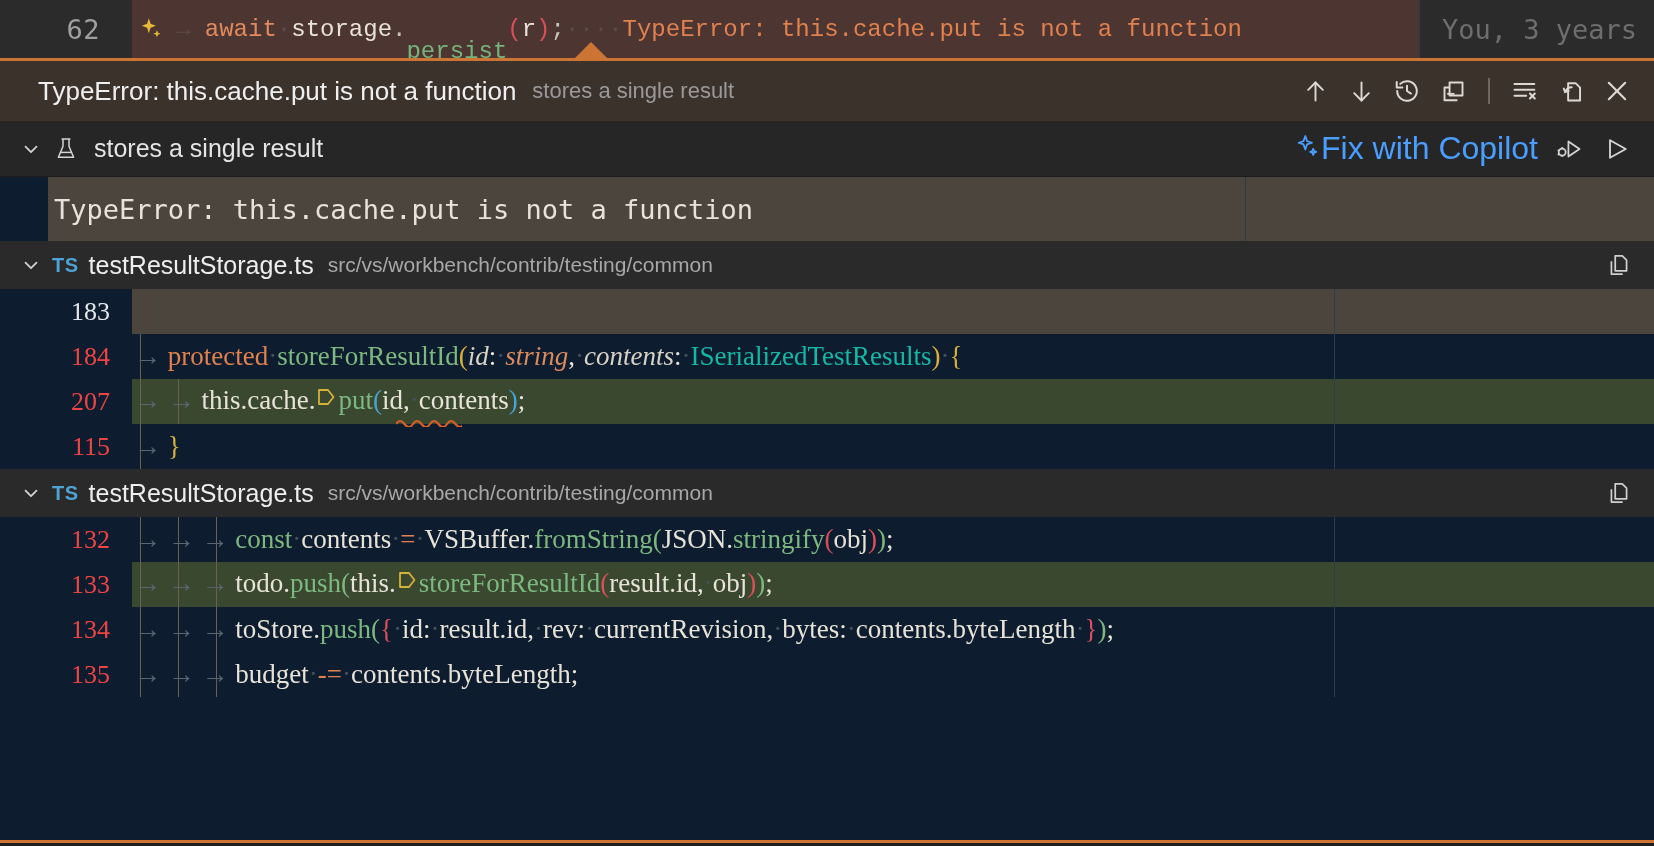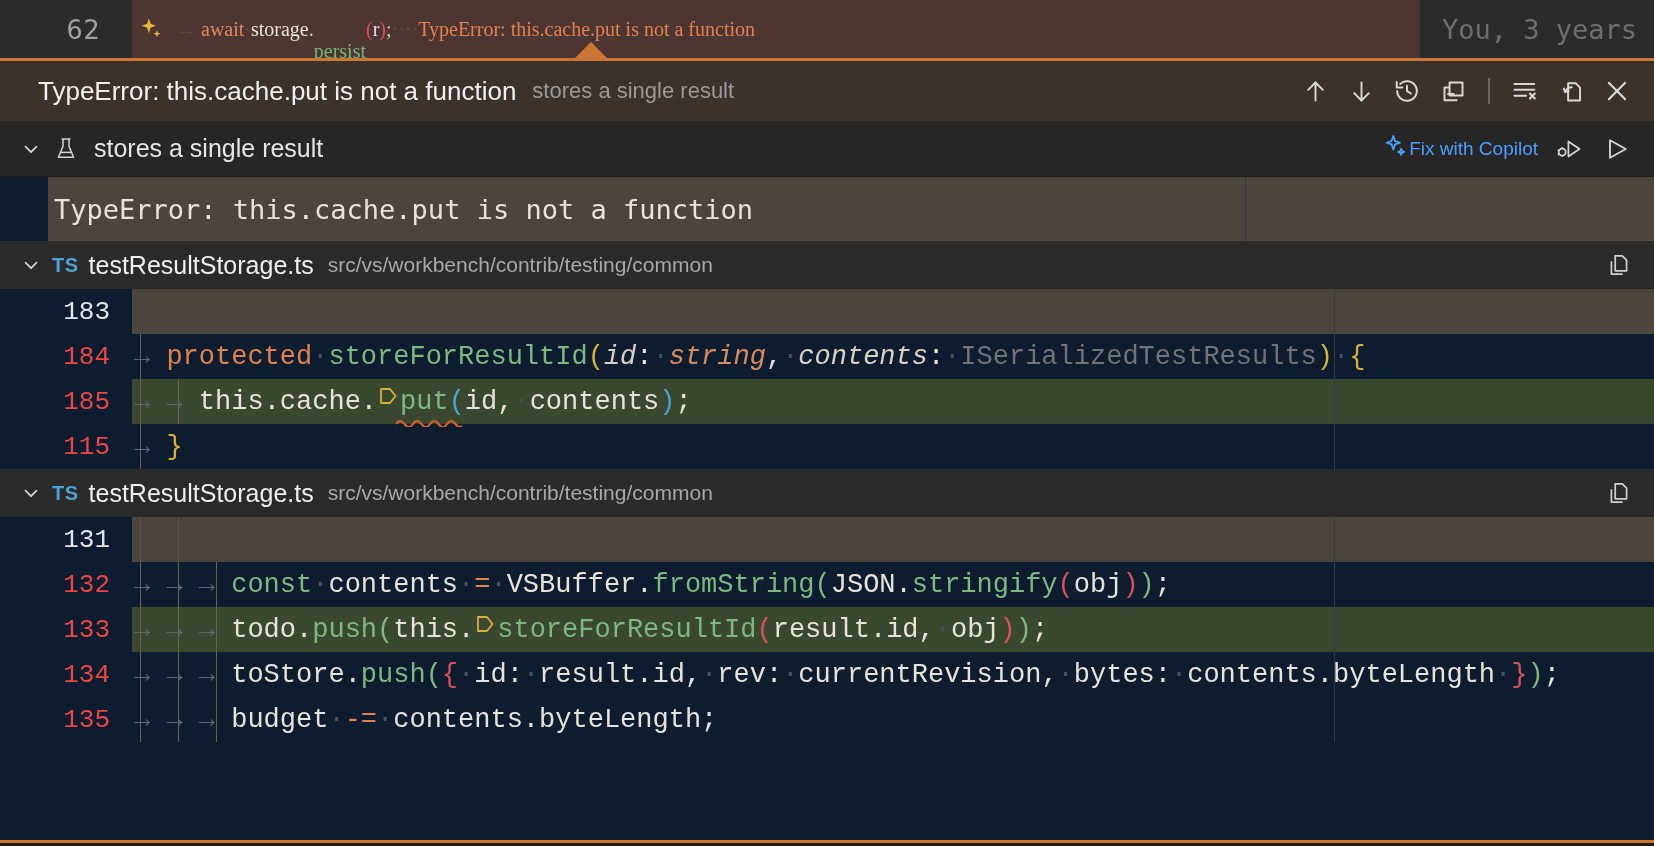--- a/index.html
+++ b/index.html
@@ -21,21 +21,21 @@
     justify-content: flex-end; padding-right: 32px;
     font-family: "DejaVu Sans Mono", monospace; font-size: 27px;
     color: #a0a0a0; letter-spacing: .5px;
   }
   .es-sparkcol {
     width: 38px; flex: 0 0 38px; display: flex; align-items: center;
     justify-content: center; background: #4d3531;
   }
   .es-code {
     flex: 1 1 auto; background: #4d3531; display: flex; align-items: center;
-    font-family: Liberation Serif, serif; font-size: 20px;
+    font-family: Liberation Mono, monospace; font-size: 24px;
     white-space: pre; padding-left: 6px; overflow: hidden;
     position: relative;
   }
   .es-blame {
     width: 236px; flex: 0 0 236px; background: #2b2b2b;
     display: flex; align-items: center; padding-left: 22px;
     font-family: "DejaVu Sans Mono", monospace; font-size: 27px;
     color: #6e6e6e; white-space: nowrap; overflow: hidden;
     border-left: 2px solid #3a3a3a;
   }
@@ -85,21 +85,21 @@
     height: 56px; flex: 0 0 56px; background: #262626;
     display: flex; align-items: center; padding-left: 14px;
     border-bottom: 1px solid #1c1c1c;
   }
   .chev { width: 34px; display: flex; align-items: center; justify-content: center; cursor: pointer; }
   .beaker { width: 36px; display: flex; align-items: center; justify-content: center; }
   .test-name { font-size: 25px; color: #e4e4e4; margin-left: 10px; white-space: nowrap; }
   .tr-spacer { flex: 1 1 auto; }
   .copilot-btn {
     display: flex; align-items: center; cursor: pointer;
-    padding: 0 10px; color: #4a9eff; font-size: 19px; white-space: nowrap; justify-content: flex-end;
+    padding: 0 10px; color: #4a9eff; font-size: 32px; white-space: nowrap; justify-content: flex-end;
   }
   .run-btns { display: flex; align-items: center; gap: 6px; padding-right: 16px; }
 
   
   .msg-pane {
     position: relative; height: 64px; flex: 0 0 64px; background: #0d1c2e;
     display: flex; align-items: center; overflow: hidden;
   }
   .msg-hl {
     position: absolute; left: 48px; top: 0; right: 0; bottom: 0;
@@ -123,21 +123,21 @@
   }
   .file-name { font-size: 25px; color: #eeeeee; white-space: nowrap; }
   .file-path { font-size: 21px; color: #a8a8a8; margin-left: 14px; white-space: nowrap; }
   .fh-spacer { flex: 1 1 auto; }
   .fh-copy { padding-right: 22px; display: flex; align-items: center; cursor: pointer; }
 
   
   .code-block { background: #0d1c2e; position: relative; overflow: hidden; }
   .code-line {
     height: 45px; display: flex; align-items: center; position: relative;
-    font-family: Liberation Mono, monospace; font-size: 27px;
+    font-family: Liberation Serif, serif; font-size: 27px;
     white-space: pre;
   }
   .ln {
     width: 132px; flex: 0 0 132px; text-align: right; padding-right: 22px;
     color: #ef4444; font-size: 26px;
   }
   .ln.cur { color: #e2e6ea; }
   .lc {
     flex: 1 1 auto; position: relative; height: 100%;
     display: flex; align-items: center; padding-left: 2px;
@@ -146,21 +146,21 @@
   .hl-green { position: absolute; left: 0; top: 0; right: 0; bottom: 0; background: #39482f; }
   .code-txt { position: relative; z-index: 2; }
   .ruler { position: absolute; top: 0; bottom: 0; width: 1px; background: #2c3d50; z-index: 4; }
   .indent-guide { position: absolute; top: 0; bottom: 0; width: 1px; background: #6a6250; z-index: 3; }
 
   .ws-arrow { color: #5a6472; }
   .ws-mid { color: #46505d; }
   .t-kw   { color: #e0814f; }
   .t-kw2  { color: #7fb87f; }
   .t-fnm  { color: #7cb87f; }
-  .t-typ  { color: #737373; }
+  .t-typ  { color: #14b8a6; }
   .t-itl  { color: #d98a5e; font-style: italic; }
   .t-itl2 { color: #d8d2c6; font-style: italic; }
   .t-pln  { color: #e8e3d8; }
   .t-bra  { color: #d7b13a; }
   .t-par1 { color: #4aa3d6; }
   .t-par2 { color: #d94f5c; }
   .t-par3 { color: #7fb87f; }
   .t-op   { color: #e0814f; }
   .t-pink { color: #d94f5c; }
 
@@ -336,21 +336,21 @@
 
       <div class="code-line">
         <div class="ln">184</div>
         <div class="lc">
           <div class="indent-guide" style="left:8px"></div>
           <span class="code-txt"><span class="ws-arrow">→</span><span class="ws-mid">&nbsp;</span><span class="t-kw">protected</span><span class="ws-mid">·</span><span class="t-fnm">storeForResultId</span><span class="t-bra">(</span><span class="t-itl2">id</span><span class="t-pln">:</span><span class="ws-mid">·</span><span class="t-itl">string</span><span class="t-pln">,</span><span class="ws-mid">·</span><span class="t-itl2">contents</span><span class="t-pln">:</span><span class="ws-mid">·</span><span class="t-typ">ISerializedTestResults</span><span class="t-bra">)</span><span class="ws-mid">·</span><span class="t-bra">{</span></span>
         </div>
       </div>
 
       <div class="code-line">
-        <div class="ln">185</div>
+        <div class="ln">207</div>
         <div class="lc">
           <div class="hl-green"></div>
           <div class="indent-guide" style="left:8px; z-index:3"></div>
           <div class="indent-guide" style="left:46px; z-index:3"></div>
           <span class="code-txt"><span class="ws-arrow">→</span><span class="ws-mid">&nbsp;</span><span class="ws-arrow">→</span><span class="ws-mid">&nbsp;</span><span class="t-pln">this</span><span class="t-pln">.</span><span class="t-pln">cache</span><span class="t-pln">.</span><span class="inlay"><svg width="20" height="24" viewBox="0 0 20 24" fill="none" stroke="#d7b13a" stroke-width="1.8" stroke-linejoin="round">
                   <path d="M3 5 H12 L17.5 12 L12 19 H3 Z"></path>
                 </svg></span><span class="t-fnm">put</span><span class="t-par1">(</span><span class="t-pln">id</span><span class="t-pln">,</span><span class="ws-mid">·</span><span class="t-pln">contents</span><span class="t-par1">)</span><span class="t-pln">;</span></span>
           <svg class="squiggle" style="left:264px; bottom:-3px; width:66px; height:10px" viewBox="0 0 66 10" preserveAspectRatio="none">
             <path d="M0 7 Q4 1 8.5 7 T17 7 T25.5 7 T34 7 T42.5 7 T51 7 T59.5 7 T68 7" fill="none" stroke="#d4602a" stroke-width="2.2"></path>
           </svg>
@@ -381,28 +381,20 @@
         <svg width="26" height="26" viewBox="0 0 24 24" fill="none" stroke="#cfcfcf" stroke-width="1.6" stroke-linejoin="round">
           <path d="M8.5 3.6 H15 L19 7.6 V17.4 H8.5 Z"></path>
           <path d="M15.4 20.4 H5 V8.6"></path>
         </svg>
       </div>
     </div>
 
     <div class="code-block">
       <div class="ruler" style="left:1334px"></div>
 
-      <div class="code-line">
-        <div class="ln cur">131</div>
-        <div class="lc">
-          <div class="hl-blank"></div>
-          <div class="indent-guide" style="left:8px; z-index:4; background:#5d5748"></div>
-          <div class="indent-guide" style="left:46px; z-index:4; background:#5d5748"></div>
-        </div>
-      </div>
 
       <div class="code-line">
         <div class="ln">132</div>
         <div class="lc">
           <div class="indent-guide" style="left:8px"></div>
           <div class="indent-guide" style="left:46px"></div>
           <div class="indent-guide" style="left:84px"></div>
           <span class="code-txt"><span class="ws-arrow">→</span><span class="ws-mid">&nbsp;</span><span class="ws-arrow">→</span><span class="ws-mid">&nbsp;</span><span class="ws-arrow">→</span><span class="ws-mid">&nbsp;</span><span class="t-kw2">const</span><span class="ws-mid">·</span><span class="t-pln">contents</span><span class="ws-mid">·</span><span class="t-op">=</span><span class="ws-mid">·</span><span class="t-pln">VSBuffer</span><span class="t-pln">.</span><span class="t-fnm">fromString</span><span class="t-par3">(</span><span class="t-pln">JSON</span><span class="t-pln">.</span><span class="t-fnm">stringify</span><span class="t-par2">(</span><span class="t-pln">obj</span><span class="t-par2">)</span><span class="t-par3">)</span><span class="t-pln">;</span></span>
         </div>
       </div>

